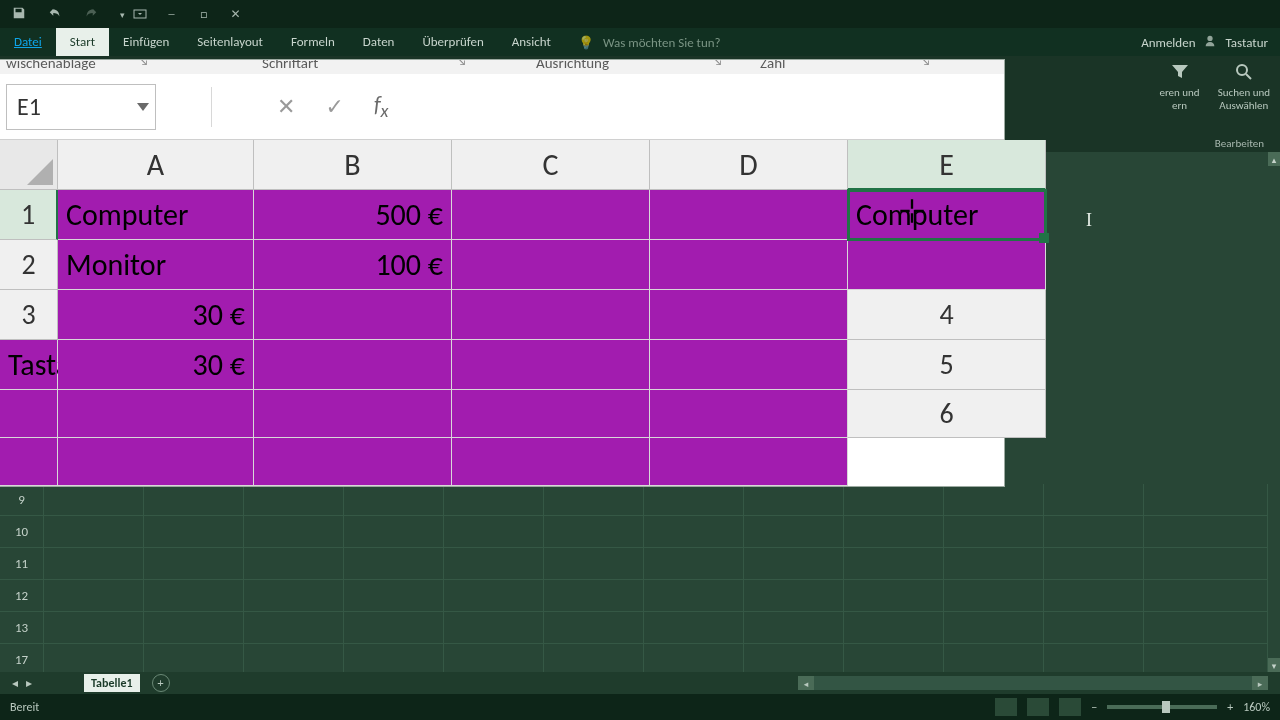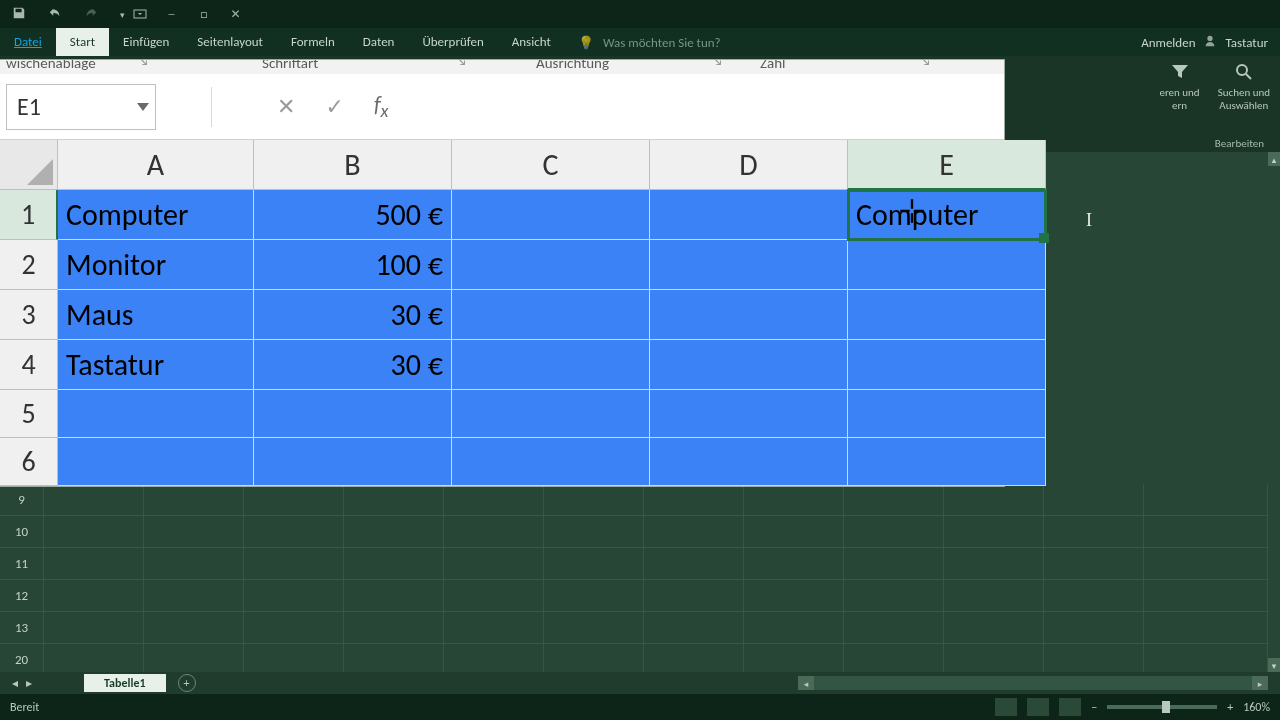--- a/index.html
+++ b/index.html
@@ -28,21 +28,21 @@
   .dim-grid { position: absolute; top: 152px; left: 0; right: 12px; bottom: 26px; background: #284636; }
   .dim-row-hdr { position: absolute; left: 0; width: 44px; top: 332px; bottom: 0; }
   .dim-row-num { height: 32px; color: #c5d2ca; font-size: 13px; display: flex; align-items: center; justify-content: center; border-bottom: 1px solid #355845; border-right: 1px solid #355845; }
   .dim-cells { position: absolute; left: 44px; top: 332px; right: 0; bottom: 0; }
   .dim-cell-row { height: 32px; display: flex; }
   .dim-cell { border-right: 1px solid #355845; border-bottom: 1px solid #355845; }
   .cursor-I { position: absolute; top: 58px; left: 1086px; color: #e8f0ea; font-size: 18px; font-family: serif;}
 
   .sheet-tabs { position: absolute; bottom: 26px; left: 0; right: 0; height: 22px; background: #1f3c2c; display: flex; align-items: center; color: #b8c8be; font-size: 12px; }
   .nav-arrows { padding: 0 12px; display:flex; gap:8px;}
-  .sheet-tab { background: #e8f0ea; color: #1a3a28; padding: 2px 20px; border-radius: 0; font-weight: 600; margin-left: 40px;}
+  .sheet-tab { background: #e8f0ea; color: #1a3a28; padding: 2px 7px; border-radius: 0; font-weight: 600; margin-left: 40px;}
   .add-sheet { margin-left: 12px; width: 18px; height: 18px; border: 1px solid #6a8976; border-radius: 50%; display: flex; align-items: center; justify-content: center; font-size: 12px; }
   .hscroll { margin-left: auto; margin-right: 12px; width: 470px; height: 14px; background: #335544; position: relative; }
   .hscroll .btn { position: absolute; top:0; width:16px; height:14px; background:#4a6b57; display:flex;align-items:center;justify-content:center;font-size:9px;}
   .hscroll .track { position:absolute; left:16px; right:16px; top:0; bottom:0;}
 
   .status-bar { position: absolute; bottom: 0; left: 0; right: 0; height: 26px; background: #0d2518; display: flex; align-items: center; color: #b8c8be; font-size: 12px; padding: 0 10px; }
   .status-right { margin-left: auto; display: flex; align-items: center; gap: 10px; }
   .view-btn { width: 22px; height: 18px; background: #2a4a37; }
   .zoom-slider { width: 110px; height: 4px; background: #4a6b57; position: relative; }
   .zoom-slider::after { content:""; position:absolute; left:50%; top:-4px; width:8px; height:12px; background:#b8c8be;}
@@ -67,21 +67,21 @@
   .fx-lbl { font-style: italic; font-size: 22px; color: #6a6a6a; padding-right: 14px;}
   .formula-input { flex: 1; font-size: 26px; color: #222; padding-left: 16px; border-left: 1px solid #d8d8d8; height: 46px; display: flex; align-items: center; }
 
   .sheet { display: grid; grid-template-columns: 58px 196px 198px 198px 198px 198px; grid-template-rows: 50px 50px 50px 50px 50px 48px 48px; width: 1046px; }
   .corner { background: #e8e8e8; border-right: 1px solid #bfbfbf; border-bottom: 1px solid #bfbfbf; position: relative; }
   .corner::after { content: ""; position: absolute; right: 4px; bottom: 4px; width: 0; height: 0; border-left: 26px solid transparent; border-bottom: 26px solid #b0b0b0; }
   .col-h { background: #f0f0f0; border-right: 1px solid #bfbfbf; border-bottom: 1px solid #bfbfbf; display: flex; align-items: center; justify-content: center; font-size: 30px; color: #333; }
   .col-h.sel { background: #d8e8dc; border-bottom: 2px solid #217346; }
   .row-h { background: #f0f0f0; border-right: 1px solid #bfbfbf; border-bottom: 1px solid #bfbfbf; display: flex; align-items: center; justify-content: center; font-size: 28px; color: #333; }
   .row-h.sel { background: #d8e8dc; border-right: 2px solid #217346; }
-  .cell { border-right: 1px solid #d8d8d8; border-bottom: 1px solid #d8d8d8; font-size: 30px; color: #000; display: flex; align-items: center; padding: 0 8px; position: relative; background: #3b82f6; }
+  .cell { border-right: 1px solid #d8d8d8; border-bottom: 1px solid #d8d8d8; font-size: 30px; color: #000; display: flex; align-items: center; padding: 0 8px; position: relative; background: #a21caf; }
   .cell.num { justify-content: flex-end; }
   .cell.selected { outline: 3px solid #217346; outline-offset: -2px; z-index: 2; }
   .fill-handle { position: absolute; right: -4px; bottom: -4px; width: 10px; height: 10px; background: #217346; }
   .cursor-overlay { position: absolute; pointer-events: none; z-index: 5; }
   .cursor-overlay svg { width: 28px; height: 28px; }
 
 </style>
 </head>
 <body>
 
@@ -164,21 +164,21 @@
   </div>
 
   <div class="dim-grid">
     <div class="cursor-I">I</div>
     <div class="dim-row-hdr">
       <div class="dim-row-num">9</div>
       <div class="dim-row-num">10</div>
       <div class="dim-row-num">11</div>
       <div class="dim-row-num">12</div>
       <div class="dim-row-num">13</div>
-      <div class="dim-row-num">20</div>
+      <div class="dim-row-num">17</div>
     </div>
     <div class="dim-cells">
       <div class="dim-cell-row">
           <div class="dim-cell" style="width:100px"></div>
           <div class="dim-cell" style="width:100px"></div>
           <div class="dim-cell" style="width:100px"></div>
           <div class="dim-cell" style="width:100px"></div>
           <div class="dim-cell" style="width:100px"></div>
           <div class="dim-cell" style="width:100px"></div>
           <div class="dim-cell" style="width:100px"></div>
@@ -346,21 +346,20 @@
     </div>
 
     <div class="row-h">2</div>
     <div class="cell">Monitor</div>
     <div class="cell num">100 €</div>
     <div class="cell"></div>
     <div class="cell"></div>
     <div class="cell"></div>
 
     <div class="row-h">3</div>
-    <div class="cell">Maus</div>
     <div class="cell num">30 €</div>
     <div class="cell"></div>
     <div class="cell"></div>
     <div class="cell"></div>
 
     <div class="row-h">4</div>
     <div class="cell">Tastatur</div>
     <div class="cell num">30 €</div>
     <div class="cell"></div>
     <div class="cell"></div>

